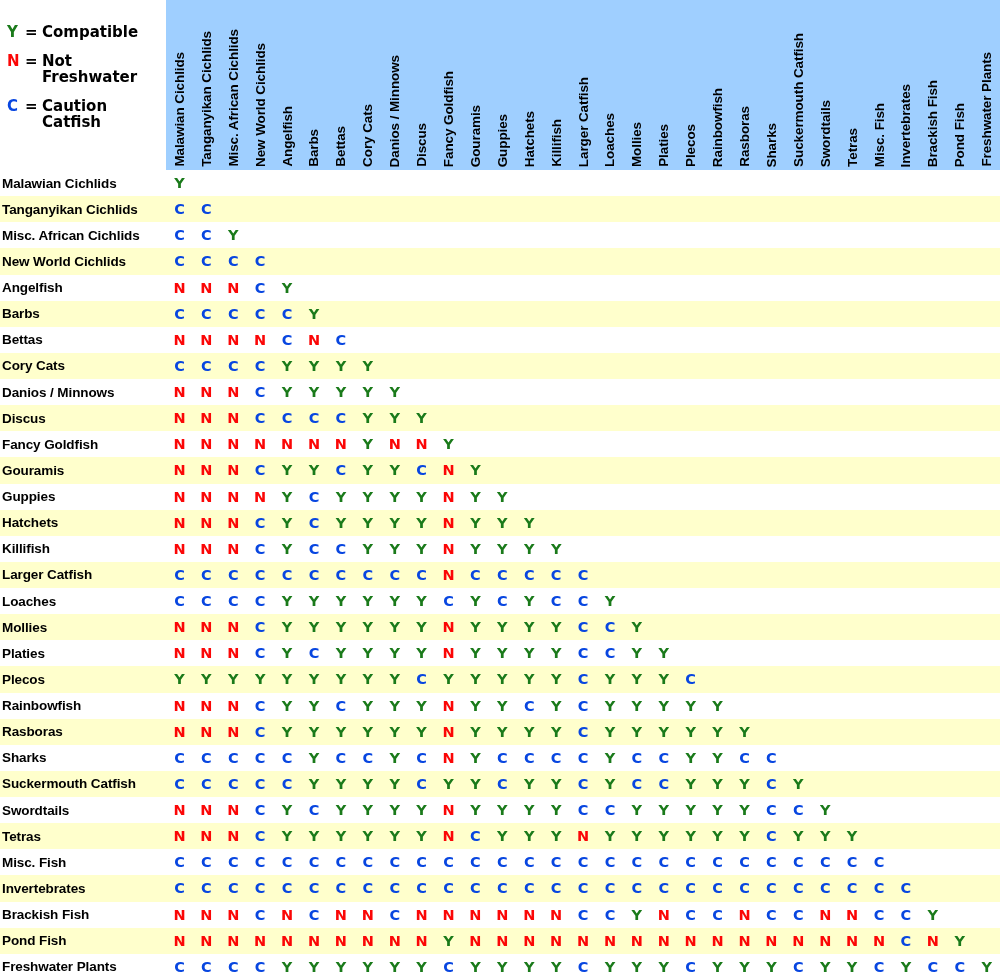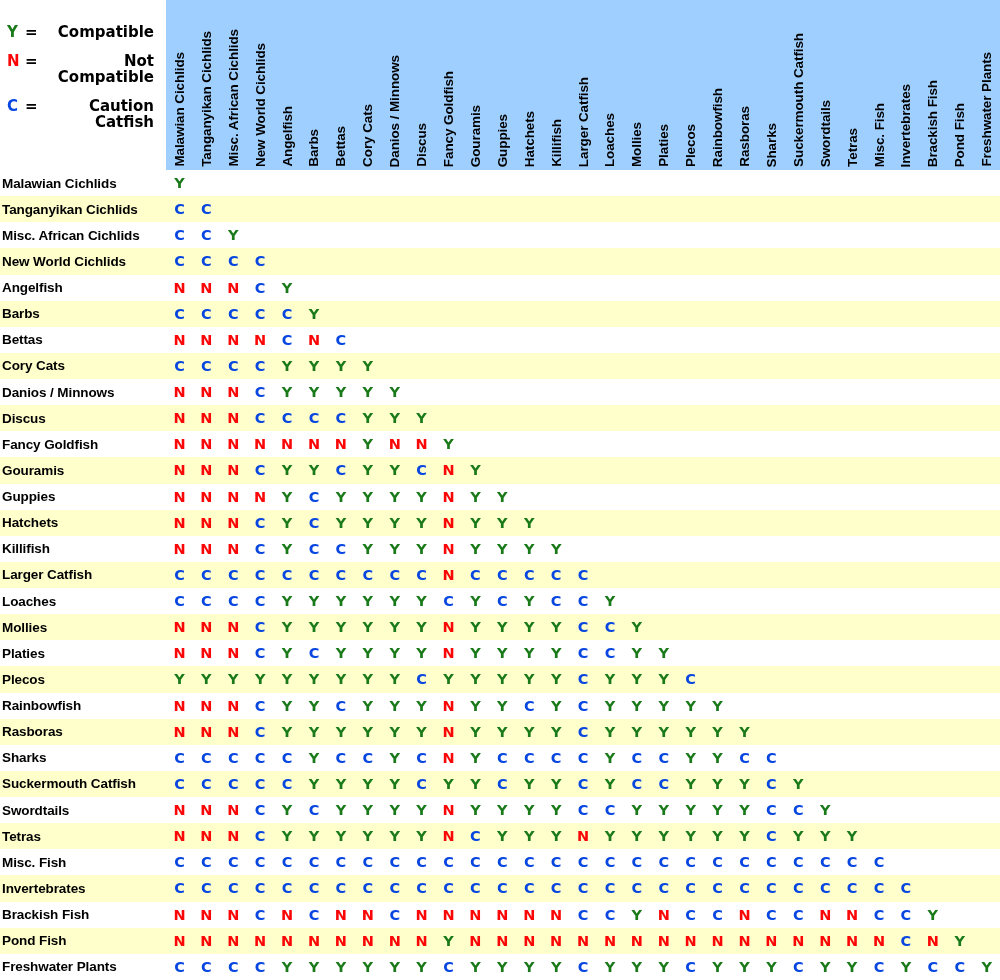--- a/index.html
+++ b/index.html
@@ -6,21 +6,21 @@
   html, body { width: 1000px; height: 980px; overflow: hidden; background: #fff;
     font-family: "DejaVu Sans", "Liberation Sans", sans-serif; color: #000; }
 
   .chart { width: 1000px; height: 980px; }
 
   
   .header { display: flex; height: 170px; }
   .legend { width: 166px; padding: 24px 0 0 7px; background: #fff; }
   .legend-item { display: grid; grid-template-columns: 17px 16px 1fr; column-gap: 1px;
     font-weight: bold; font-size: 15px; line-height: 16px; margin-bottom: 13px; }
-  .legend-item .txt { max-width: 112px; text-align: right; }
+  .legend-item .txt { max-width: 112px; }
   .sym-y { color: var(--cy); }
   .sym-n { color: var(--cn); }
   .sym-c { color: var(--cc); }
 
   .colheads { flex: 1; background: var(--hdr); display: flex; }
   .colhead { flex: 1; display: flex; align-items: flex-end; justify-content: center; overflow: hidden; }
   .colhead span { writing-mode: vertical-rl; transform: rotate(180deg); white-space: nowrap;
     font-family: "Liberation Sans", sans-serif; font-weight: bold; font-size: 13.5px;
     letter-spacing: -0.1px; margin-bottom: 3px; line-height: 15px; }
 
@@ -42,21 +42,21 @@
   <div class="header">
     <div class="legend">
       <div class="legend-item">
         <span class="sym sym-y">Y</span>
         <span class="eq">=</span>
         <span class="txt">Compatible</span>
       </div>
       <div class="legend-item">
         <span class="sym sym-n">N</span>
         <span class="eq">=</span>
-        <span class="txt">Not Compatible</span>
+        <span class="txt">Not Freshwater</span>
       </div>
       <div class="legend-item">
         <span class="sym sym-c">C</span>
         <span class="eq">=</span>
         <span class="txt">Caution Catfish</span>
       </div>
     </div>
     <div class="colheads" id="colheads">
         <div class="colhead">
           <span>Malawian Cichlids</span>

